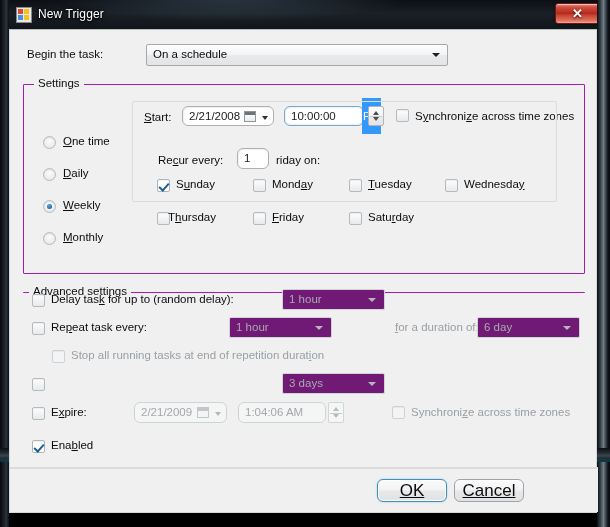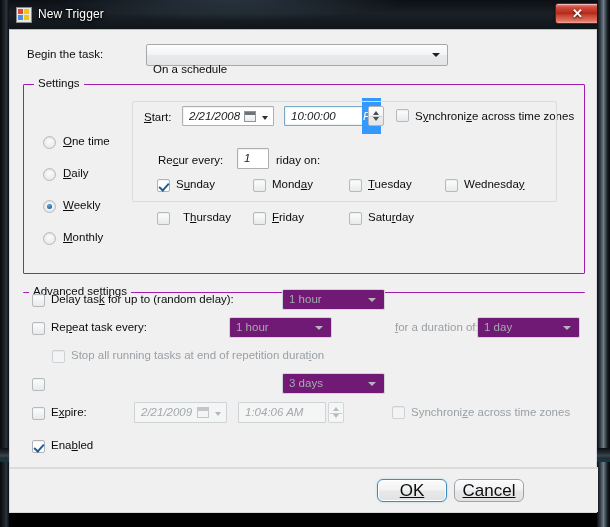--- a/index.html
+++ b/index.html
@@ -83,21 +83,21 @@
 
   
   #begin-row { position:absolute; left:13px; top:14px; width:562px; height:22px; }
   #begin-label { position:absolute; left:4px; top:4px; }
   #begin-combo {
     position:absolute; left:123px; top:0; width:302px; height:22px;
     border:1px solid #a6a8aa; border-radius:2px;
     background:linear-gradient(180deg,#fdfdfd 0%,#f4f4f4 48%,#e9eaec 52%,#e2e4e6 100%);
     cursor:pointer;
   }
-  #begin-combo .cbtext { position:absolute; left:6px; top:18px;text-align:center; }
+  #begin-combo .cbtext { position:absolute; left:6px; top:3px;text-align:center; }
   .combo-arrow {
     position:absolute; right:7px; top:50%; margin-top:-2px;
     width:0; height:0; border-left:4px solid transparent; border-right:4px solid transparent;
     border-top:4px solid #1e1f20;
   }
 
   
   .groupbox { position:absolute; border:1px solid #a21caf; border-radius:1px; background:transparent; }
   .groupbox > .gtitle {
     position:absolute; top:-8px; left:10px; background:#f0f0f0; padding:0 4px;
@@ -132,23 +132,22 @@
   .cb.disabled { background:#f3f4f5; border-color:#cfd2d4; }
   .cb.checked::after {
     content:''; position:absolute; left:3px; top:1px; width:4px; height:8px;
     border:solid #1d5f95; border-width:0 2px 2px 0; transform:rotate(42deg);
   }
   .cb.white { background:#ffffff; border:1px solid #b0b4b8; }
 
   
   .field {
     position:absolute; background:#ffffff;
-    border:1px solid #adb0b3; border-radius:1px;
+    border:1px solid #adb0b3; border-radius:6px;
     box-shadow: inset 1px 1px 1px rgba(0,0,0,.06);
-    font-style: italic;
   }
   .field .ftext { position:absolute; left:6px; top:3px; font-size:11.5px; color:#1a1b1c; white-space:nowrap; }
   .field.disabled { background:#f4f5f5; border-color:#d0d3d5; box-shadow:none; }
   .field.disabled .ftext { color:#a3a8ac; }
   .field.focus { border:1px solid #7ea9c4; box-shadow: inset 0 0 2px rgba(120,170,200,.5); }
 
   .sel-hl { background:#3399ff; color:#ffffff; padding:12px 1px;margin-left:23px; }
 
   
   .cal-glyph {
@@ -332,21 +331,21 @@
     <span class="cb" style="left:243px; top:149px;"></span>
     <span class="lbl" style="position:absolute; left:262px; top:148px;">Mond<u>a</u>y</span>
 
     <span class="cb" style="left:339px; top:149px;"></span>
     <span class="lbl" style="position:absolute; left:358px; top:148px;"><u>T</u>uesday</span>
 
     <span class="cb" style="left:435px; top:149px;"></span>
     <span class="lbl" style="position:absolute; left:454px; top:148px;text-align:center;">Wednesda<u>y</u></span>
 
     <span class="cb" style="left:147px; top:182px;"></span>
-    <span class="lbl" style="position:absolute; left:173px; top:181px;">T<u>h</u>ursday</span>
+    <span class="lbl" style="position:absolute; left:158px; top:181px;">T<u>h</u>ursday</span>
 
     <span class="cb" style="left:243px; top:182px;"></span>
     <span class="lbl" style="position:absolute; left:262px; top:181px;"><u>F</u>riday</span>
 
     <span class="cb" style="left:339px; top:182px;"></span>
     <span class="lbl" style="position:absolute; left:358px; top:181px;">Satu<u>r</u>day</span>
 
     <div id="advanced-group" class="groupbox">
       <span class="gtitle">Advanced settings</span>
     </div>
@@ -359,21 +358,21 @@
     </div>
 
     <span class="cb" style="left:22px; top:292px;"></span>
     <span class="lbl" style="position:absolute; left:41px; top:291px;">Re<u>p</u>eat task every:</span>
     <div class="dd disabled" style="left:219px; top:287px; width:103px;">
       <span class="ddt">1 hour</span>
       <span class="ddarrow"></span>
     </div>
     <span class="lbl dim" style="position:absolute; left:385px; top:291px;"><u>f</u>or a duration of:</span>
     <div class="dd disabled" style="left:467px; top:287px; width:103px;">
-      <span class="ddt">1 day</span>
+      <span class="ddt">6 day</span>
       <span class="ddarrow"></span>
     </div>
 
     <span class="cb disabled" style="left:42px; top:320px;"></span>
     <span class="lbl dim" style="position:absolute; left:61px; top:319px;">Stop all running tasks at end of repetition durat<u>i</u>on</span>
 
     <span class="cb" style="left:22px; top:348px;"></span>
     <div class="dd disabled" style="left:272px; top:343px; width:103px;">
       <span class="ddt">3 days</span>
       <span class="ddarrow"></span>

